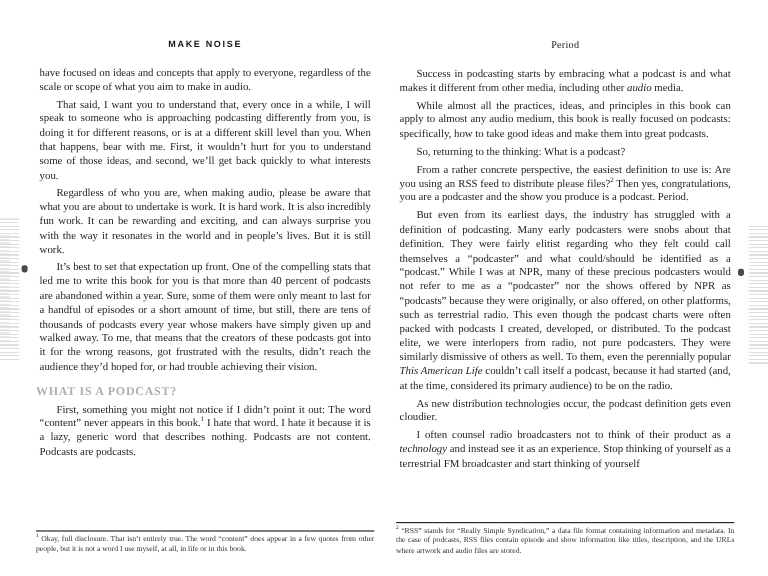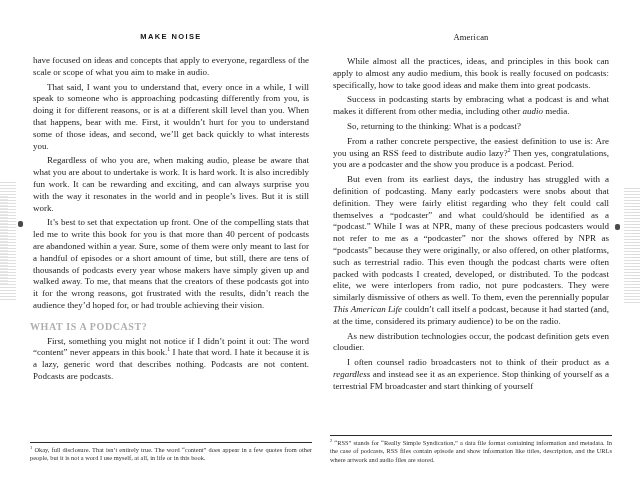--- a/index.html
+++ b/index.html
@@ -74,29 +74,29 @@
         <p class="indent"><span>That said, I want you to understand that, every once in a while, I will speak to someone who is approaching podcasting differently from you, is doing it for different reasons, or is at a different skill level than you. When that happens, bear with me. First, it wouldn’t hurt for you to understand some of those ideas, and second, we’ll get back quickly to what interests you.</span></p>
         <p class="indent"><span>Regardless of who you are, when making audio, please be aware that what you are about to undertake is work. It is hard work. It is also incredibly fun work. It can be rewarding and exciting, and can always surprise you with the way it resonates in the world and in people’s lives. But it is still work.</span></p>
         <p class="indent"><span>It’s best to set that expectation up front. One of the compelling stats that led me to write this book for you is that more than 40 percent of podcasts are abandoned within a year. Sure, some of them were only meant to last for a handful of episodes or a short amount of time, but still, there are tens of thousands of podcasts every year whose makers have simply given up and walked away. To me, that means that the creators of these podcasts got into it for the wrong reasons, got frustrated with the results, didn’t reach the audience they’d hoped for, or had trouble achieving their vision.</span></p>
         <h2 class="section-heading">WHAT IS A PODCAST?</h2>
         <p class="indent"><span>First, something you might not notice if I didn’t point it out: The word “content” never appears in this book.</span><sup>1</sup><span> I hate that word. I hate it because it is a lazy, generic word that describes nothing. Podcasts are not content. Podcasts are podcasts.</span></p>
       </div>
     <div class="footnote"><sup>1</sup><span> Okay, full disclosure. That isn’t entirely true. The word “content” does appear in a few quotes from other people, but it is not a word I use myself, at all, in life or in this book.</span></div>
   </div>
 
   <div class="page page-right">
-    <div class="running-head serif">American</div>
+    <div class="running-head serif">Period</div>
     <div class="page-body">
+        <p class="indent"><span>Success in podcasting starts by embracing what a podcast is and what makes it different from other media, including other </span><em>audio</em><span> media.</span></p>
         <p class="indent"><span>While almost all the practices, ideas, and principles in this book can apply to almost any audio medium, this book is really focused on podcasts: specifically, how to take good ideas and make them into great podcasts.</span></p>
-        <p class="indent"><span>Success in podcasting starts by embracing what a podcast is and what makes it different from other media, including other </span><em>audio</em><span> media.</span></p>
         <p class="indent"><span>So, returning to the thinking: What is a podcast?</span></p>
-        <p class="indent"><span>From a rather concrete perspective, the easiest definition to use is: Are you using an RSS feed to distribute audio lazy?</span><sup>2</sup><span> Then yes, congratulations, you are a podcaster and the show you produce is a podcast. Period.</span></p>
+        <p class="indent"><span>From a rather concrete perspective, the easiest definition to use is: Are you using an RSS feed to distribute please files?</span><sup>2</sup><span> Then yes, congratulations, you are a podcaster and the show you produce is a podcast. Period.</span></p>
         <p class="indent"><span>But even from its earliest days, the industry has struggled with a definition of podcasting. Many early podcasters were snobs about that definition. They were fairly elitist regarding who they felt could call themselves a “podcaster” and what could/should be identified as a “podcast.” While I was at NPR, many of these precious podcasters would not refer to me as a “podcaster” nor the shows offered by NPR as “podcasts” because they were originally, or also offered, on other platforms, such as terrestrial radio. This even though the podcast charts were often packed with podcasts I created, developed, or distributed. To the podcast elite, we were interlopers from radio, not pure podcasters. They were similarly dismissive of others as well. To them, even the perennially popular </span><em>This American Life</em><span> couldn’t call itself a podcast, because it had started (and, at the time, considered its primary audience) to be on the radio.</span></p>
         <p class="indent"><span>As new distribution technologies occur, the podcast definition gets even cloudier.</span></p>
-        <p class="indent"><span>I often counsel radio broadcasters not to think of their product as a </span><em>regardless</em><span> and instead see it as an experience. Stop thinking of yourself as a terrestrial FM broadcaster and start thinking of yourself</span></p>
+        <p class="indent"><span>I often counsel radio broadcasters not to think of their product as a </span><em>technology</em><span> and instead see it as an experience. Stop thinking of yourself as a terrestrial FM broadcaster and start thinking of yourself</span></p>
       </div>
     <div class="footnote"><sup>2</sup><span> “RSS” stands for “Really Simple Syndication,” a data file format containing information and metadata. In the case of podcasts, RSS files contain episode and show information like titles, description, and the URLs where artwork and audio files are stored.</span></div>
   </div>
 
   <div class="edge edge-right">
     <div class="edge-lines"></div>
     <div class="edge-lines short"></div>
     <div class="edge-dot"></div>
   </div>
 

